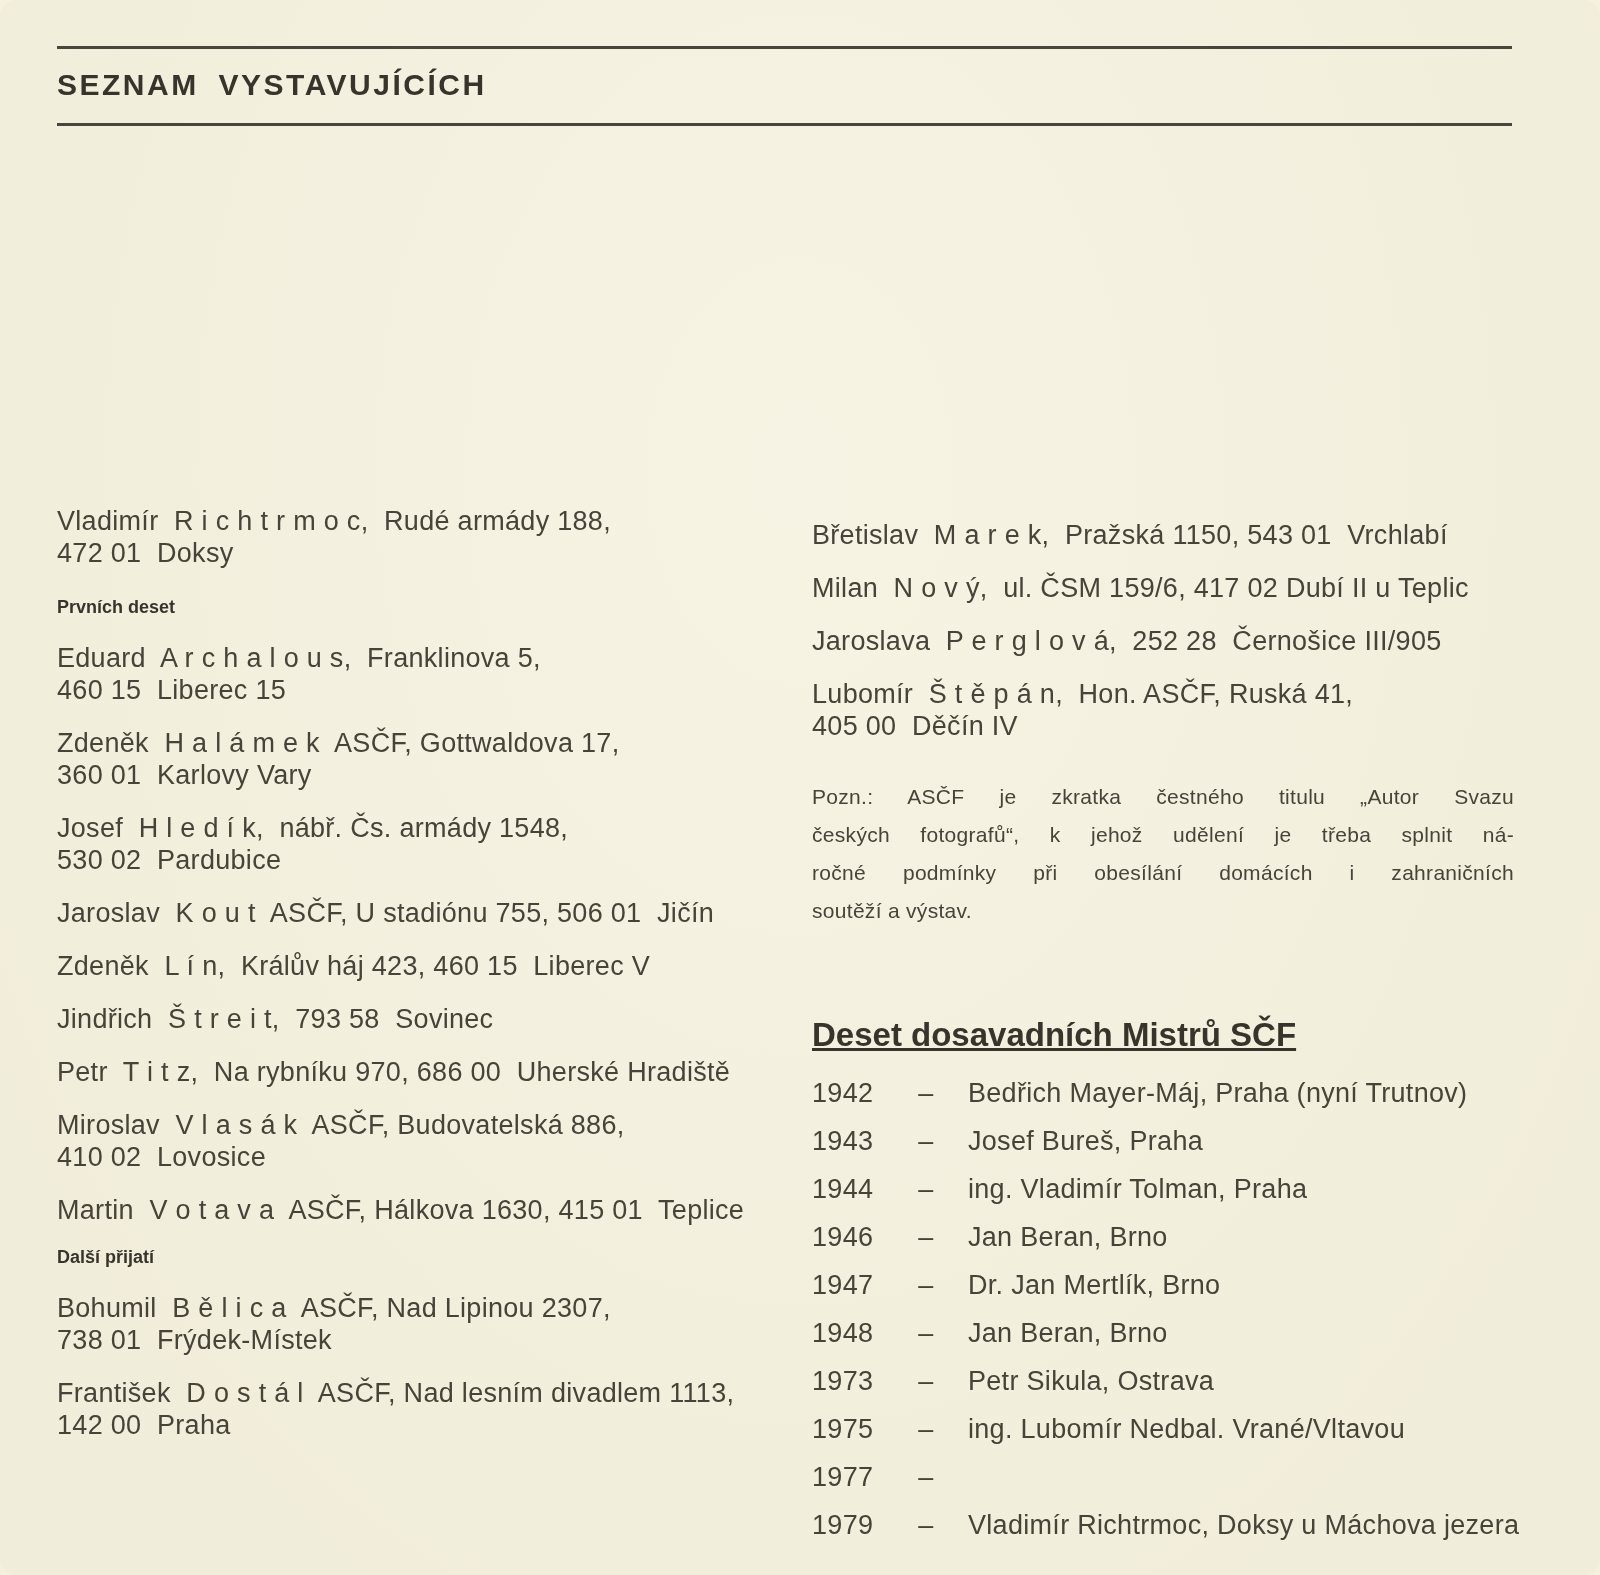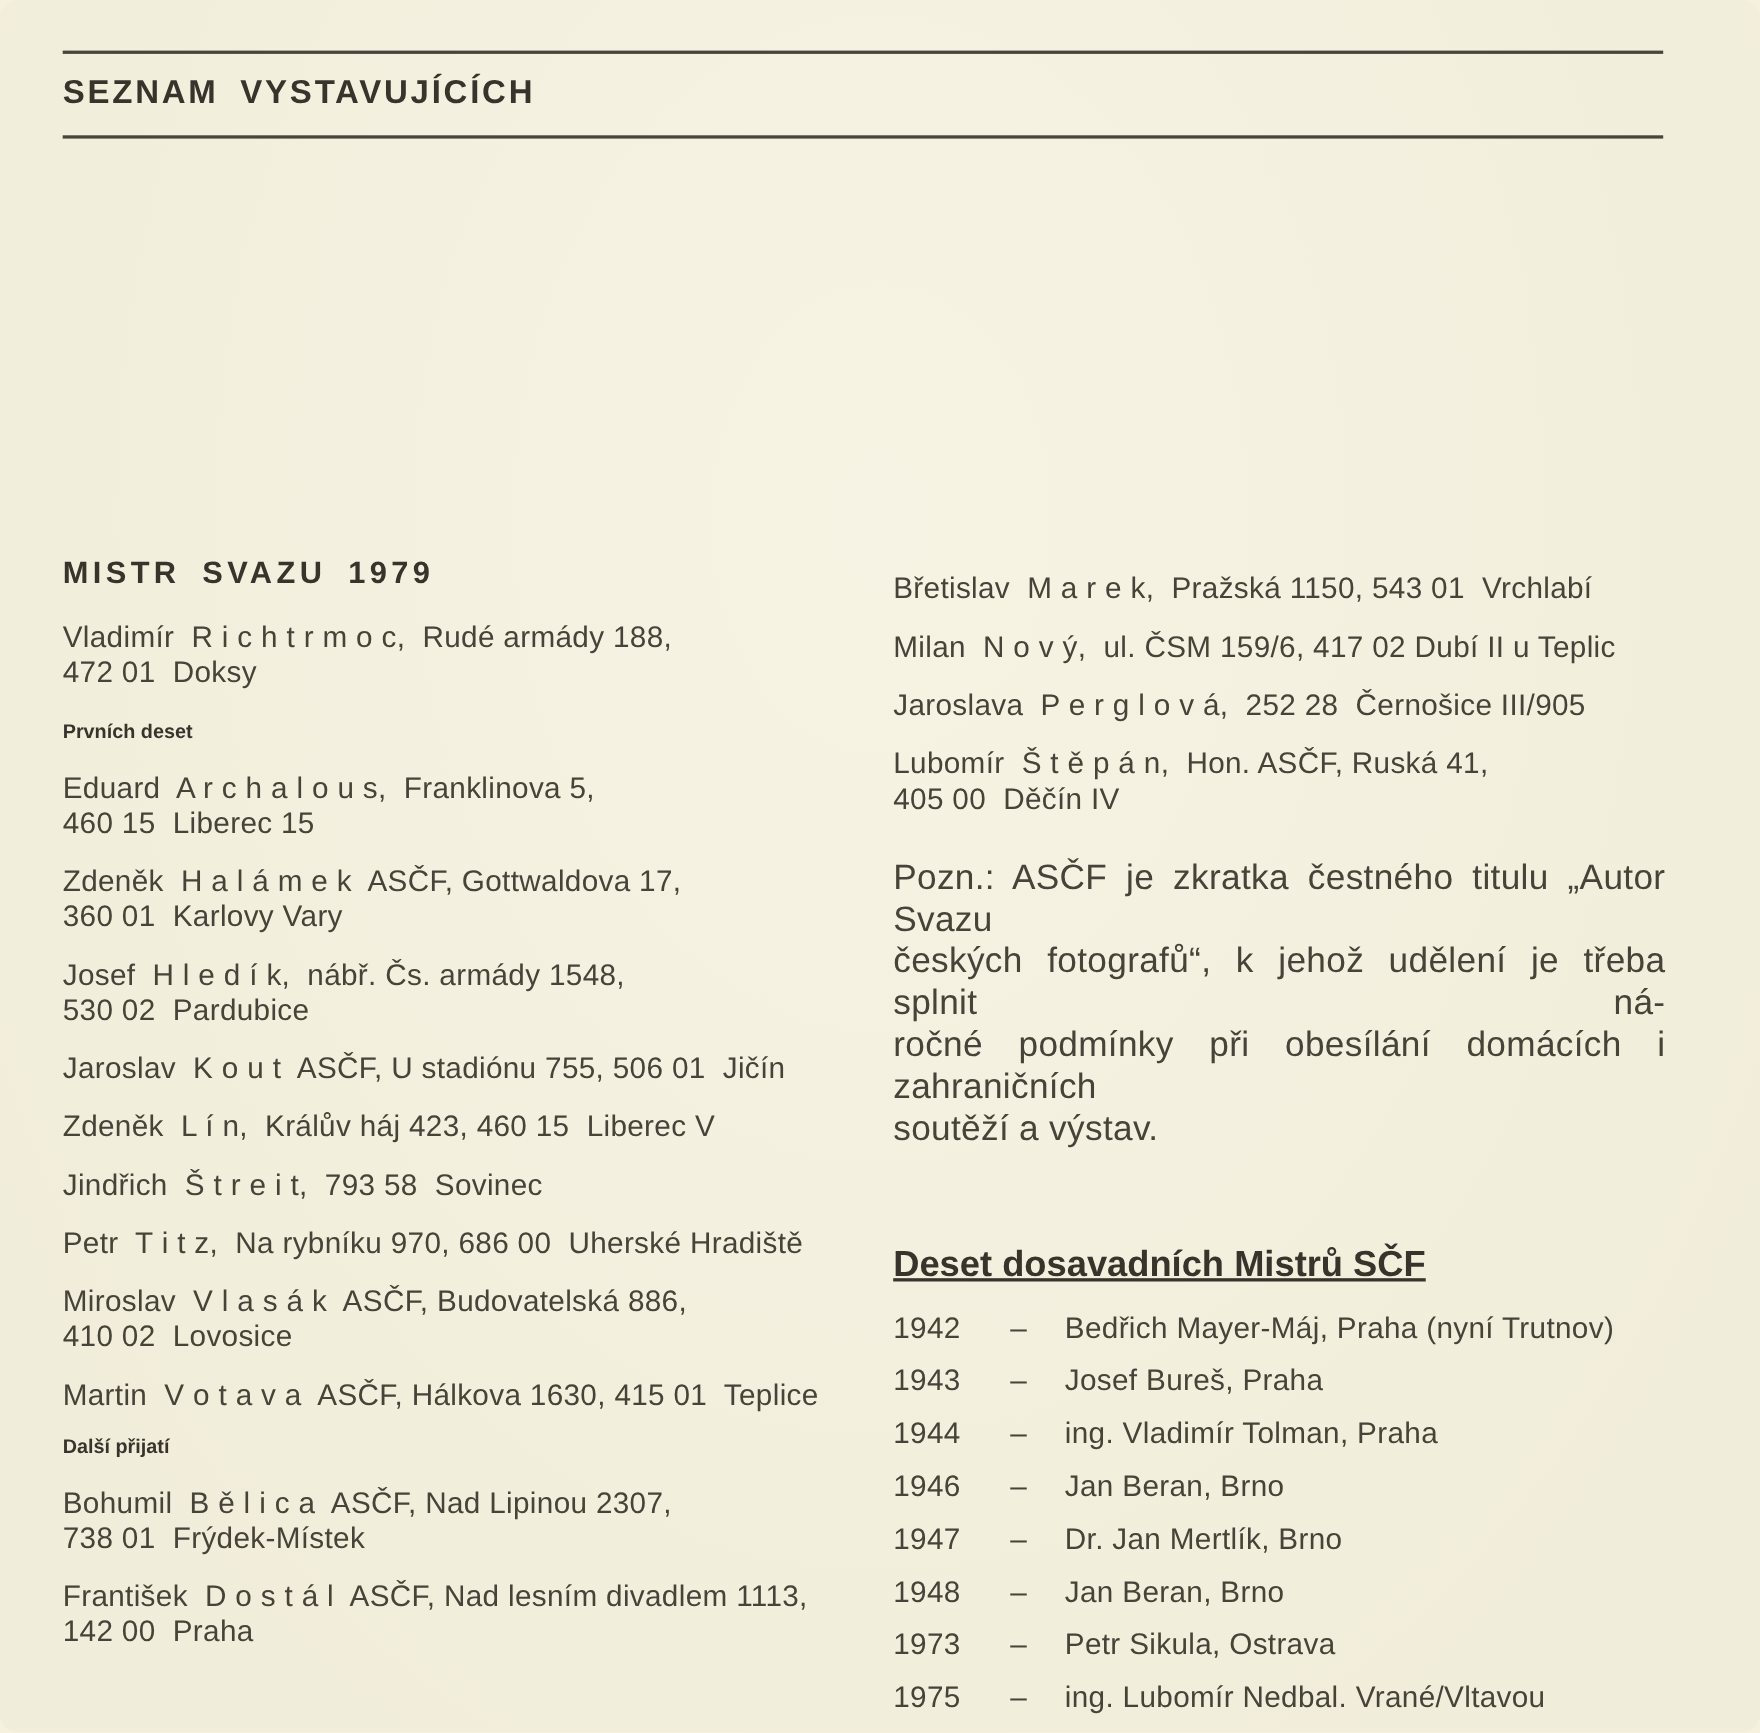--- a/index.html
+++ b/index.html
@@ -79,21 +79,21 @@
     white-space: pre;
   }
 
   .col-right .entries { padding-top: 14px; }
 
   .note {
     margin-top: 36px;
     width: 702px;
   }
   .note-line {
-    font-size: 32px;
+    font-size: 21px;
     line-height: 38px;
     letter-spacing: 0.3px;
     text-align: justify;
     text-align-last: justify;
   }
   .note-line.last {
     text-align-last: left;
   }
 
   .masters-heading {
@@ -120,21 +120,20 @@
 <body>
 
 <div class="page">
 
   <div class="rule rule-top"></div>
   <h1 class="page-title">SEZNAM VYSTAVUJÍCÍCH</h1>
   <div class="rule rule-bottom"></div>
 
   <div class="col col-left">
 
-    <h2 class="mistr-heading">MISTR SVAZU 1979</h2>
     <div class="entry">
       <div class="line">Vladimír  R i c h t r m o c,  Rudé armády 188,</div>
       <div class="line">472 01  Doksy</div>
     </div>
 
     <h2 class="sec-heading">Prvních deset</h2>
 
     <div class="entry">
       <div class="line">Eduard  A r c h a l o u s,  Franklinova 5,</div>
       <div class="line">460 15  Liberec 15</div>

